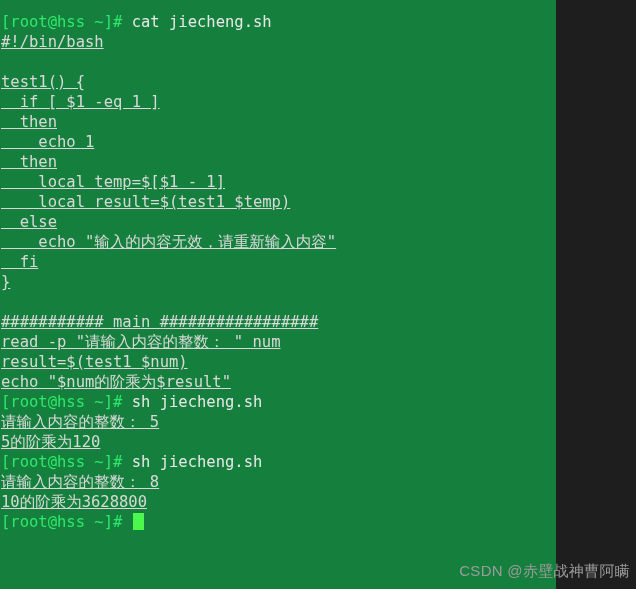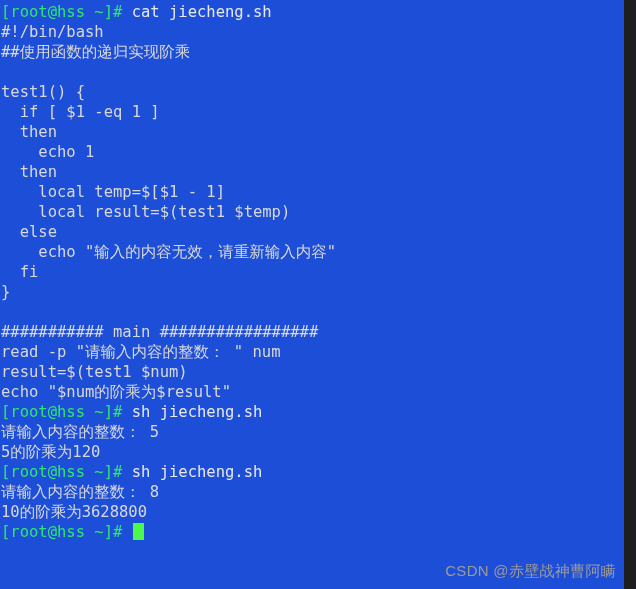--- a/index.html
+++ b/index.html
@@ -12,24 +12,24 @@
     height: 589px;
     overflow: hidden;
     position: relative;
     font-family: "DejaVu Sans Mono", "Liberation Mono", monospace;
   }
 
   #terminal {
     position: absolute;
     left: 0;
     top: 0;
-    width: 624px;
+    width: 556px;
     height: 589px;
-    background: #1d4ed8;
-    padding: 2px 0 0 0;
+    background: #15803d;
+    padding: 12px 0 0 0;
     box-sizing: border-box;
   }
 
   .line {
     display: block;
     height: 20px;
     line-height: 20px;
     font-size: 15.5px;
     white-space: pre;
     color: #d4d4d4;
@@ -44,50 +44,50 @@
   .prompt {
     color: #2ee86b;
   }
 
   .cmd {
     color: #e8e8e8;
   }
 
   .out {
     color: #d8d8d8;
+    text-decoration: underline;
   }
 
   .cursor {
     display: inline-block;
     width: 11px;
     height: 17px;
     background: #4df84d;
     vertical-align: -3px;
     margin-left: 1px;
   }
 
   #watermark {
     position: absolute;
-    right: 20px;
+    right: 6px;
     bottom: 8px;
     font-family: "Liberation Sans", sans-serif;
     font-size: 15px;
     color: #9b9b9b;
     white-space: pre;
     letter-spacing: 0.3px;
   }
 </style>
 </head>
 <body>
 
 <div id="terminal">
   <div id="terminal-lines">
       <div class="line"><span class="prompt">[root@hss ~]#</span><span class="cmd"> cat jiecheng.sh</span></div>
       <div class="line"><span class="out">#!/bin/bash</span></div>
-      <div class="line"><span class="out">##使用函数的递归实现阶乘</span></div>
       <div class="line blank"><span class="out"></span></div>
       <div class="line"><span class="out">test1() {</span></div>
       <div class="line"><span class="out">  if [ $1 -eq 1 ]</span></div>
       <div class="line"><span class="out">  then</span></div>
       <div class="line"><span class="out">    echo 1</span></div>
       <div class="line"><span class="out">  then</span></div>
       <div class="line"><span class="out">    local temp=$[$1 - 1]</span></div>
       <div class="line"><span class="out">    local result=$(test1 $temp)</span></div>
       <div class="line"><span class="out">  else</span></div>
       <div class="line"><span class="out">    echo "输入的内容无效，请重新输入内容"</span></div>

